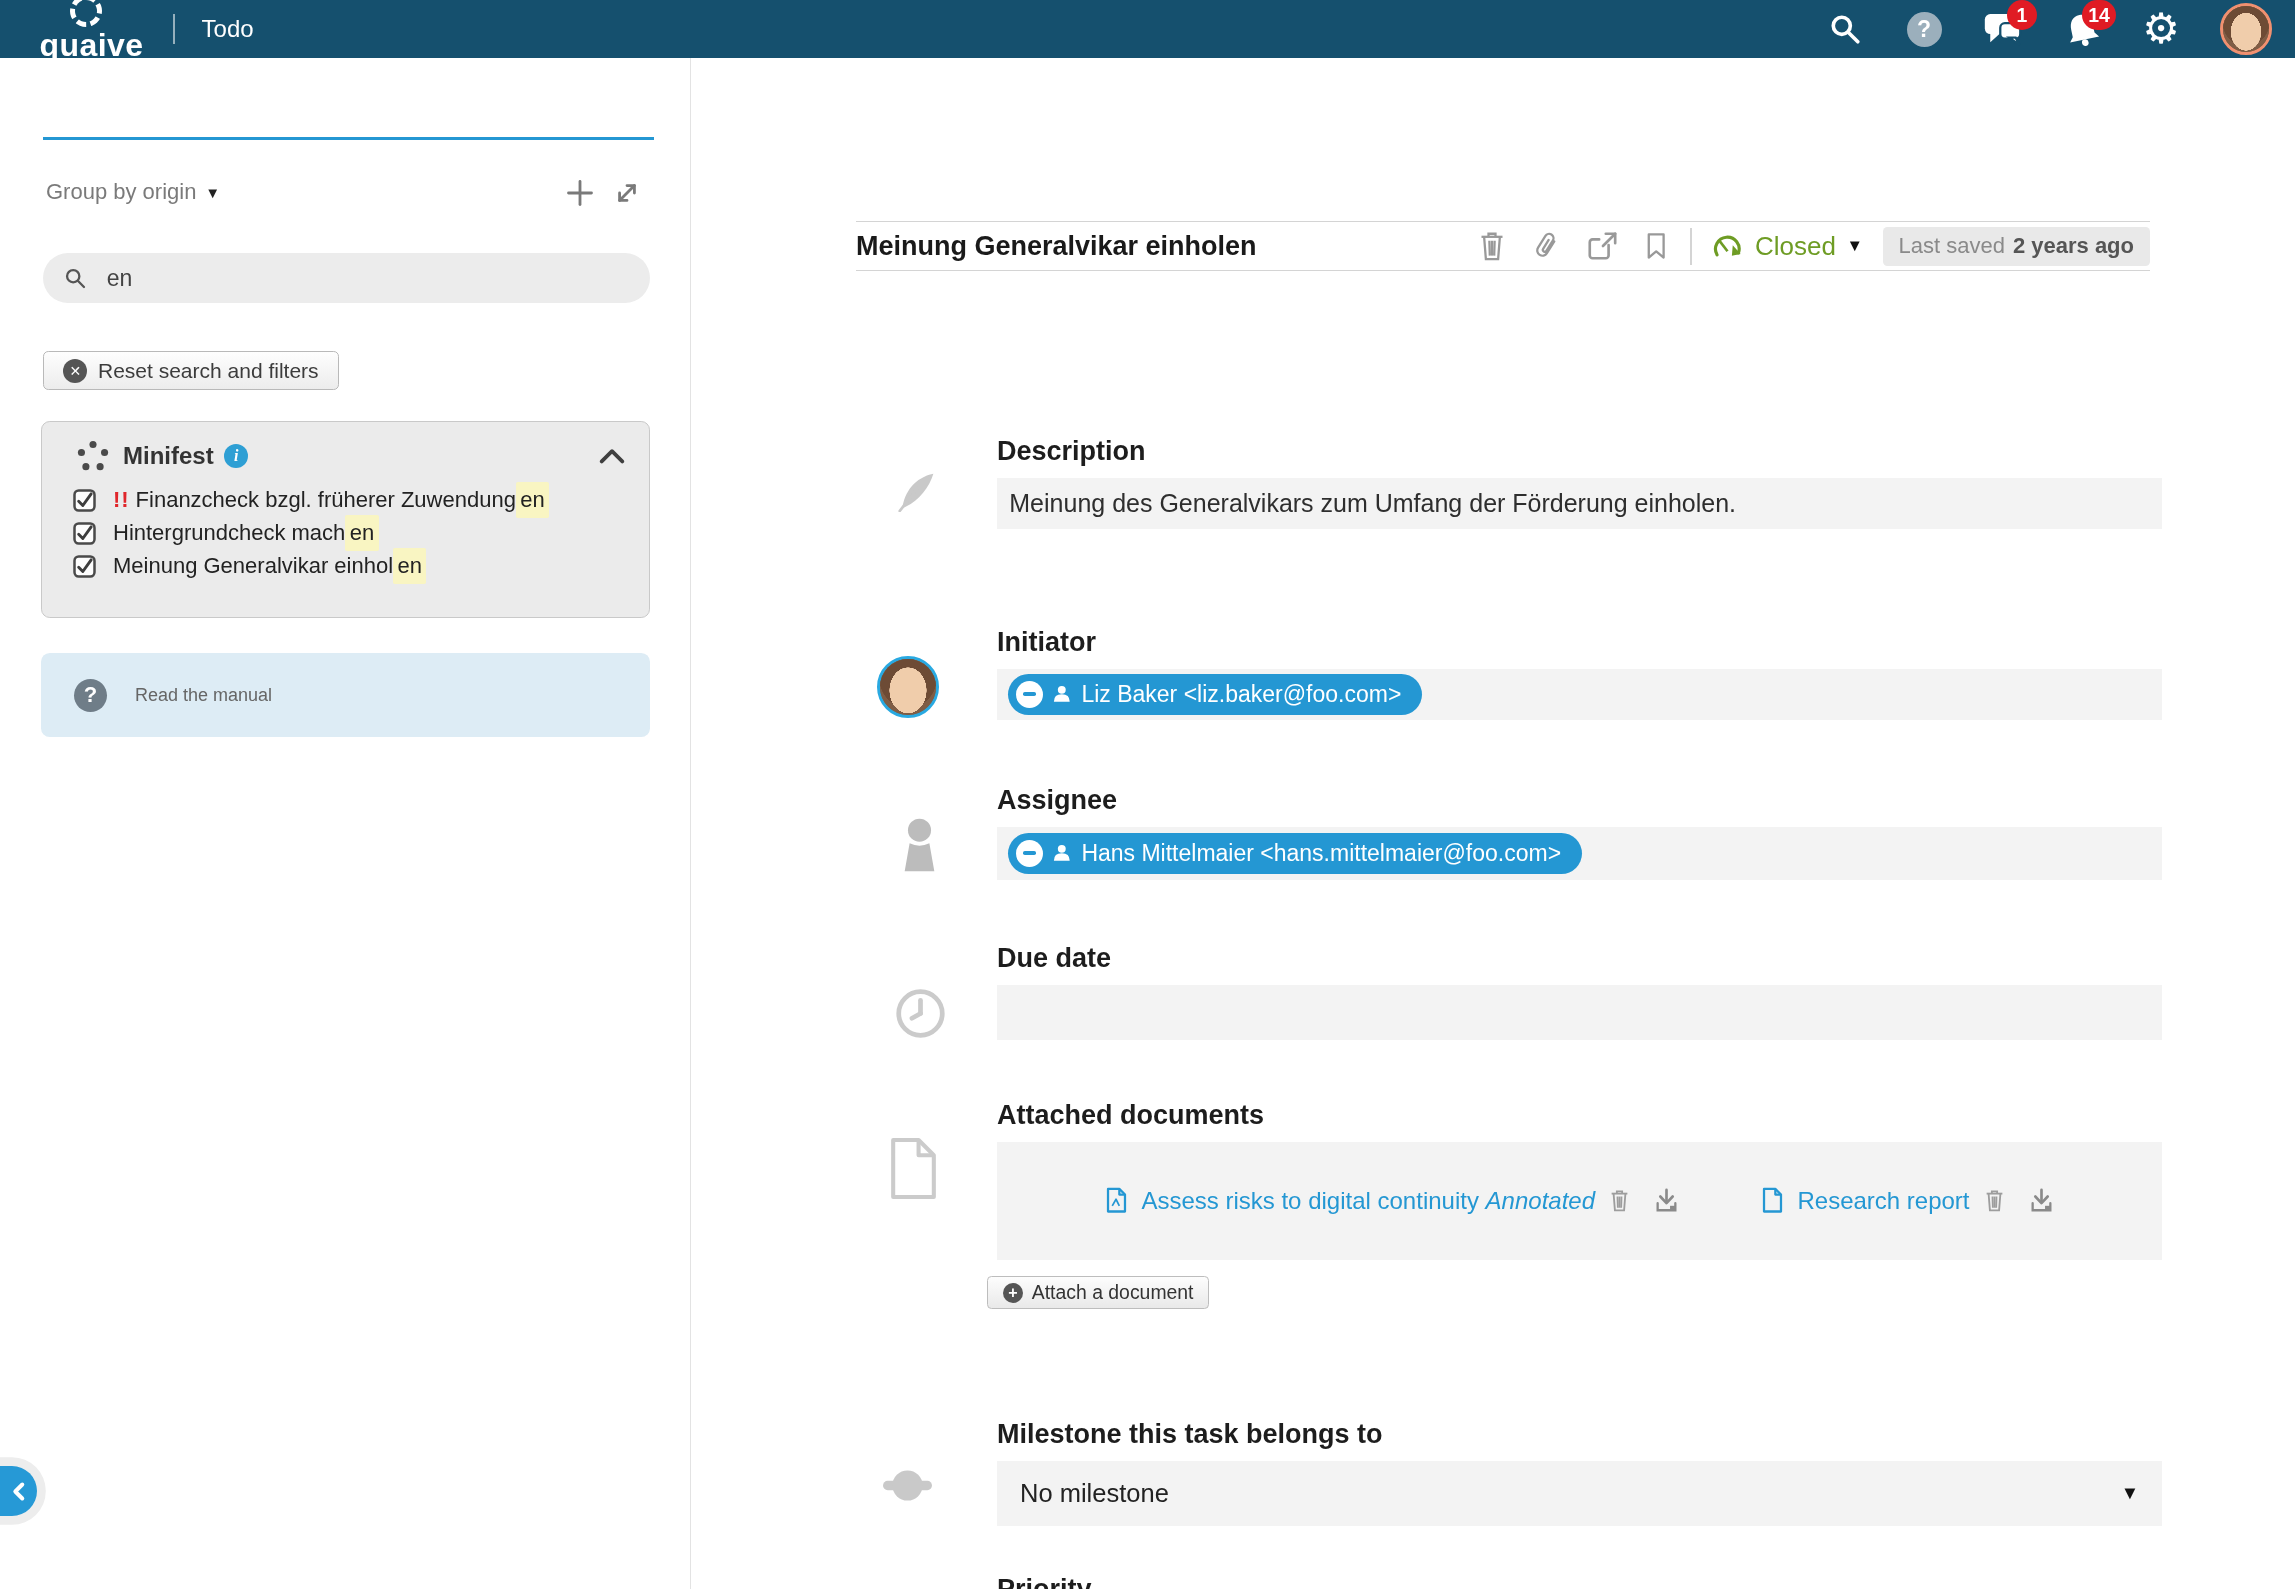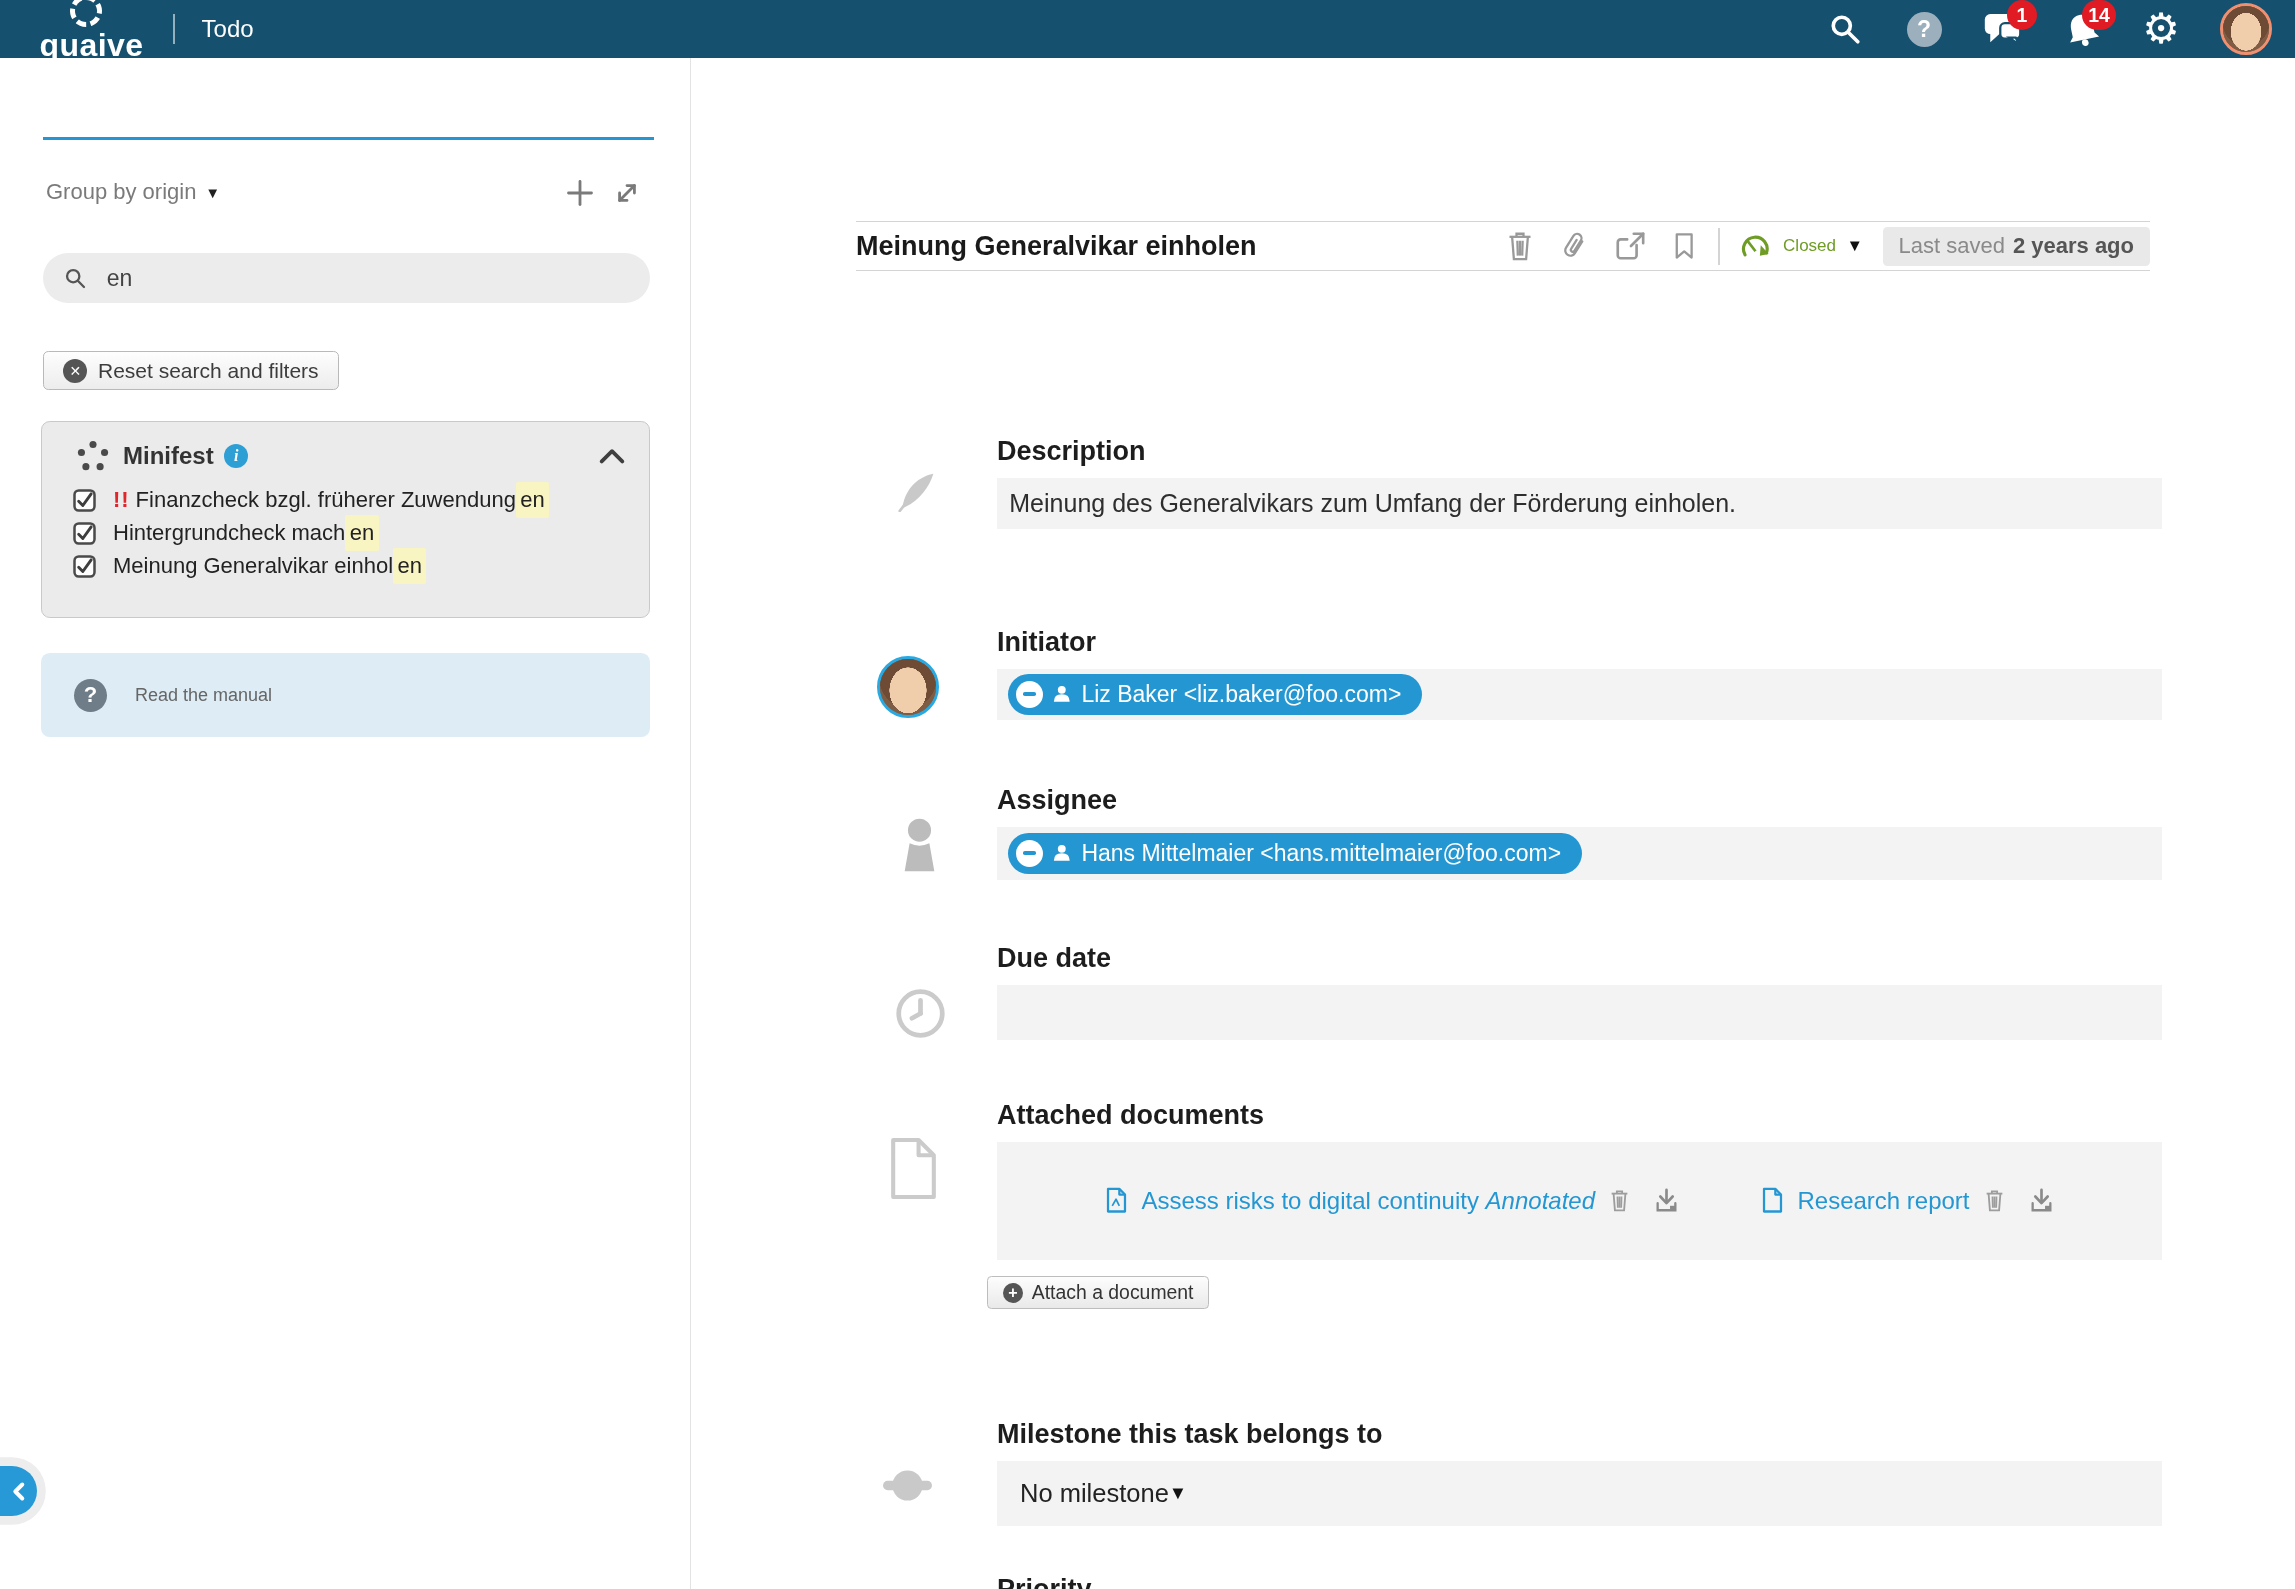--- a/index.html
+++ b/index.html
@@ -66,21 +66,21 @@
     display:flex;align-items:center;justify-content:center;box-shadow:0 0 0 8.8px #ededed;cursor:pointer;}
   
   .main{position:absolute;left:693px;top:58px;right:0;bottom:0;background:#fff;}
   .task-header{position:absolute;left:163px;top:163px;width:1294px;height:50px;border-top:1.8px solid #d4d4d4;border-bottom:1.8px solid #d4d4d4;
     display:flex;align-items:center;box-sizing:border-box;background:#fff;}
   .task-title{font-size:27px;font-weight:bold;color:#1a1a1a;white-space:nowrap;}
   .header-icons{display:flex;align-items:center;gap:25px;margin-left:auto;padding-right:21px;}
   .header-icons > div{cursor:pointer;display:flex;}
   .header-vsep{width:1.8px;height:37px;background:#d4d4d4;}
   .status{display:flex;align-items:center;gap:10.6px;padding:0 19.4px;cursor:pointer;}
-  .status-label{font-size:17px;color:#6e9c24;}
+  .status-label{font-size:26px;color:#6e9c24;}
   .caret{font-size:16.7px;color:#111;}
   .last-saved{background:#e9e9e9;border-radius:4.4px;height:39px;display:flex;align-items:center;padding:0 16px;
     font-size:22px;color:#8a8a8a;gap:8px;white-space:nowrap;}
   .last-saved b{color:#555;}
   .sec{position:absolute;left:304px;width:1165px;}
   .sec-h{font-size:27px;font-weight:bold;color:#1d1d1d;margin:0 0 10.6px 0;}
   .field{background:#f3f3f3;box-sizing:border-box;}
   .field-text{font-size:25px;color:#2e2e2e;line-height:51px;padding:0 12.3px;}
   .sec-icon{position:absolute;}
   .pill{display:inline-flex;align-items:center;gap:10.6px;height:41px;border-radius:21px;background:#2497d3;color:#fff;
@@ -91,21 +91,21 @@
   .att-field{display:flex;flex-direction:row;justify-content:space-evenly;padding:7px 25px;}
   .att-row{display:flex;align-items:center;gap:14px;}
   .att-link{color:#2497d3;font-size:24px;cursor:pointer;}
   .att-link .ital{font-style:italic;}
   .att-actions{margin-left:auto;display:flex;align-items:center;gap:25px;}
   .att-actions > div{cursor:pointer;display:flex;}
   .attach-btn{position:absolute;display:inline-flex;align-items:center;gap:8.8px;height:33px;padding:0 15px;
     border:1.8px solid #bdbdbd;border-radius:4.4px;background:linear-gradient(#fdfdfd,#e9e9e9);font-size:19.4px;color:#333;cursor:pointer;box-sizing:border-box;}
   .attach-plus{width:20px;height:20px;border-radius:50%;background:#555;color:#fff;font-size:16px;font-weight:bold;
     display:flex;align-items:center;justify-content:center;}
-  .milestone-field{display:flex;align-items:center;padding:0 23px;height:65px;cursor:pointer;}
+  .milestone-field{display:flex;align-items:center;justify-content:space-between;padding:0 23px;height:65px;cursor:pointer;}
   .milestone-value{font-size:25.5px;color:#222;}
 </style>
 </head>
 <body>
 
 <header class="topbar">
   <div class="logo">
     <span class="logo-mark"></span>
     <span class="logo-text">quaive</span>
   </div>

